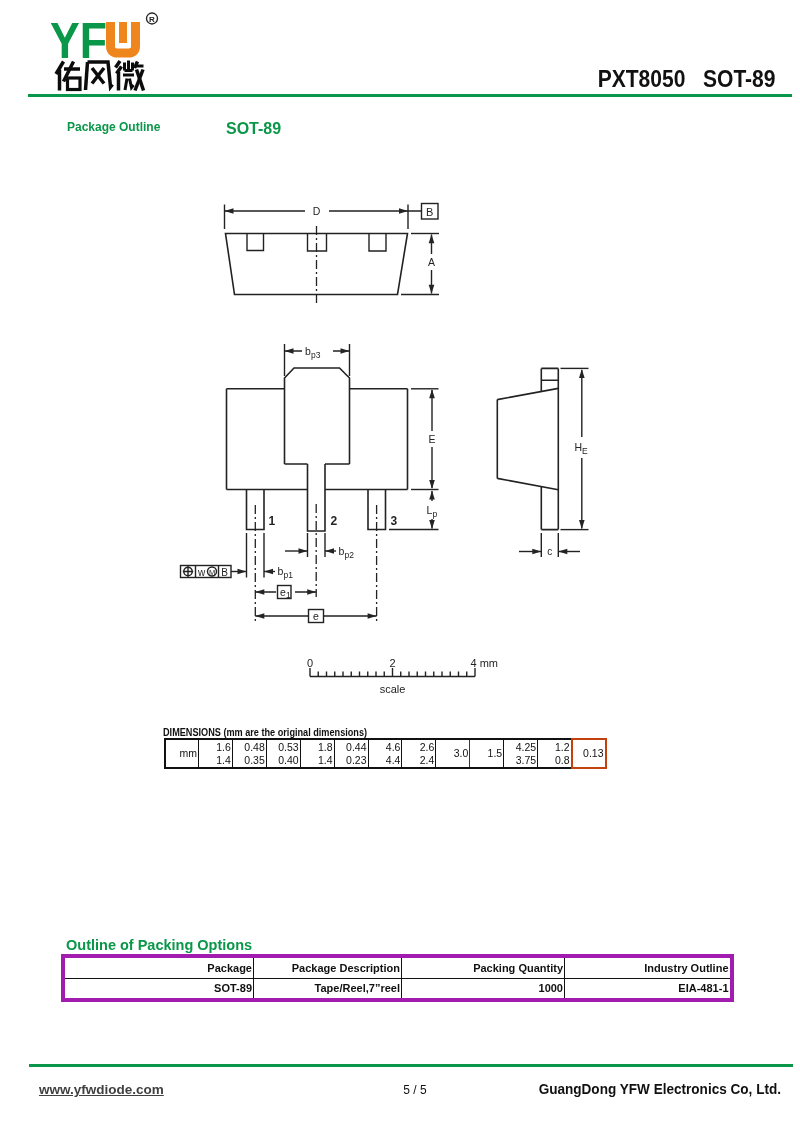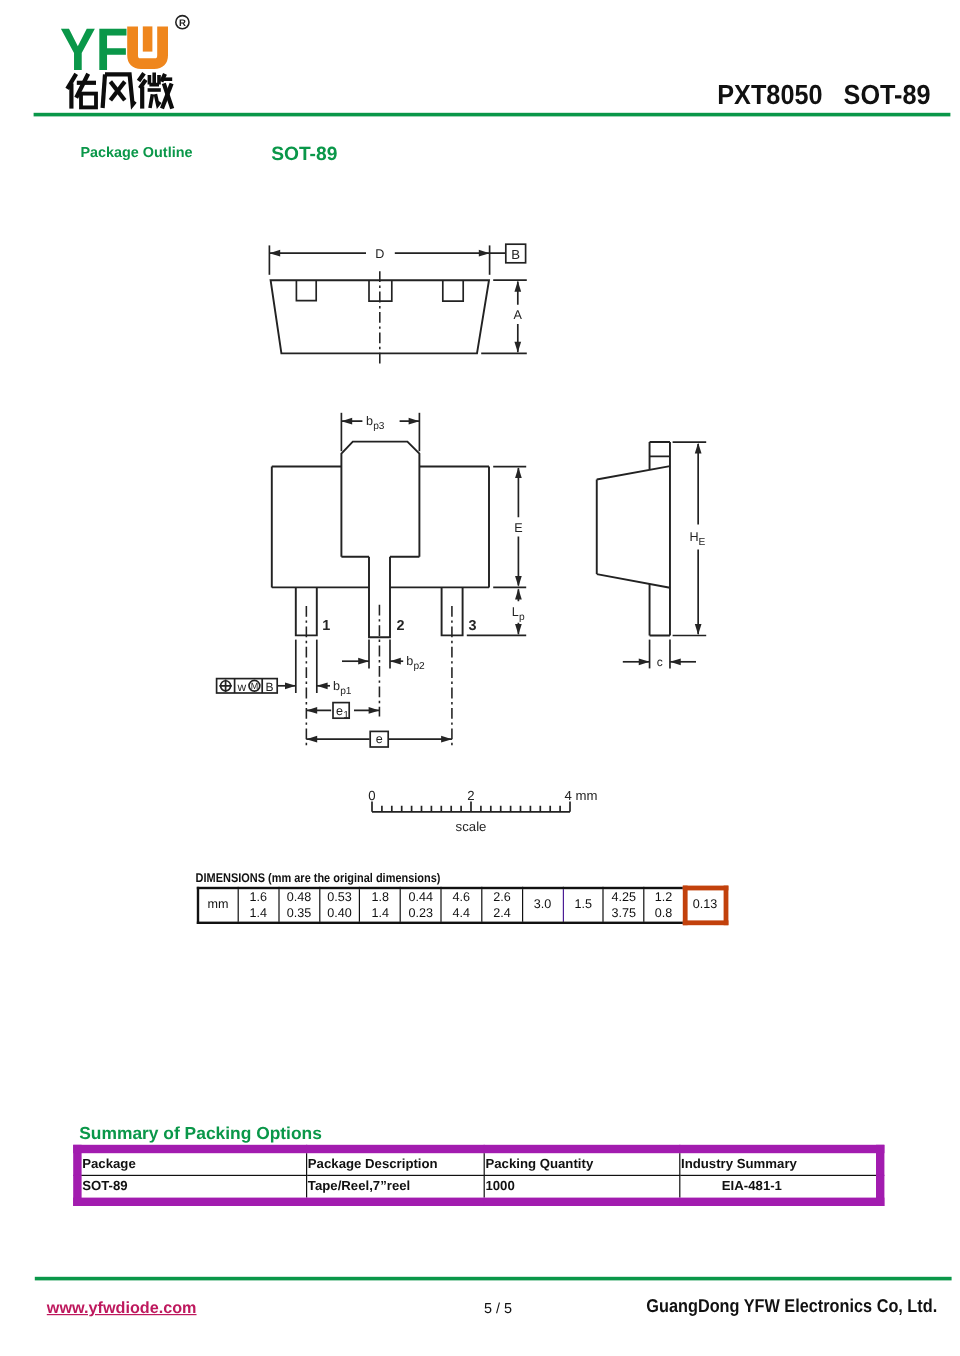--- a/index.html
+++ b/index.html
@@ -241,62 +241,62 @@
     <text x="470.5" y="666.5">4 mm</text>
     <text x="392.5" y="692.5" text-anchor="middle">scale</text>
   </g>
 </g>
 </svg>
 
 <div class="abs" style="left:163px;top:726px;font-size:10.5px;font-weight:bold;transform:scaleX(0.87);transform-origin:0 50%;white-space:nowrap;">DIMENSIONS (mm are the original dimensions)</div>
 
 <table class="abs" style="left:163.5px;top:738px;width:443px;table-layout:fixed;border:2px solid #111;font-size:10.5px;text-align:center;">
   <tbody>
-  <tr style="height:15px;line-height:12.5px;">
+  <tr style="height:15px;line-height:12.5px;text-align:right;">
     <td style="border:1px solid #111;">mm</td>
     <td style="border:1px solid #111;">1.6<br>1.4</td>
     <td style="border:1px solid #111;">0.48<br>0.35</td>
     <td style="border:1px solid #111;">0.53<br>0.40</td>
     <td style="border:1px solid #111;">1.8<br>1.4</td>
     <td style="border:1px solid #111;">0.44<br>0.23</td>
     <td style="border:1px solid #111;">4.6<br>4.4</td>
     <td style="border:1px solid #111;">2.6<br>2.4</td>
     <td style="border:1px solid #4c1d95;">3.0</td>
     <td style="border:1px solid #111;">1.5</td>
     <td style="border:1px solid #111;">4.25<br>3.75</td>
     <td style="border:1px solid #111;">1.2<br>0.8</td>
-    <td style="border:4px solid #c2410c;">0.13</td>
+    <td style="border:2px solid #c2410c;">0.13</td>
   </tr>
 </tbody>
   </table>
 
-<div class="abs green" style="left:66px;top:936.5px;font-size:14.5px;font-weight:bold;white-space:nowrap;">Summary of Packing Options</div>
-
-<table class="abs" style="left:60.5px;top:954px;width:672px;table-layout:fixed;border:7px solid #a21caf;font-size:11px;font-weight:bold;text-align:left;">
+<div class="abs green" style="left:66px;top:936.5px;font-size:14.5px;font-weight:bold;white-space:nowrap;">Outline of Packing Options</div>
+
+<table class="abs" style="left:60.5px;top:954px;width:672px;table-layout:fixed;border:4px solid #a21caf;font-size:11px;font-weight:bold;text-align:right;">
   <colgroup>
       <col style="width:191px;">
       <col style="width:148px;">
       <col style="width:163px;">
       <col style="width:167px;">
   </colgroup>
     <tbody>
       <tr style="height:22px;">
     <td style="border:1.5px solid #111;">Package</td>
     <td style="border:1.5px solid #111;">Package Description</td>
     <td style="border:1.5px solid #111;">Packing Quantity</td>
-    <td style="border:1.5px solid #111;">Industry Summary</td>
+    <td style="border:1.5px solid #111;">Industry Outline</td>
   </tr>
   <tr style="height:21.5px;">
     <td style="border:1.5px solid #111;">SOT-89</td>
     <td style="border:1.5px solid #111;">Tape/Reel,7”reel</td>
     <td style="border:1.5px solid #111;">1000</td>
     <td style="border:1.5px solid #111;padding-left:35px;">EIA-481-1</td>
   </tr>
 </tbody>
   </table>
 
 <div class="abs" style="left:29px;top:1064px;width:764px;height:2.6px;background:#0a9749;"></div>
 
-<div class="abs" style="left:39px;top:1082px;font-size:13.5px;font-weight:bold;color:#be185d;text-decoration:underline;">www.yfwdiode.com</div>
+<div class="abs" style="left:39px;top:1082px;font-size:13.5px;font-weight:bold;color:#404040;text-decoration:underline;">www.yfwdiode.com</div>
 
 <div class="abs" style="left:380px;top:1083px;width:70px;text-align:center;font-size:12px;font-weight:normal;">5 / 5</div>
 
 <div class="abs" style="left:481px;top:1079.5px;width:300px;text-align:right;font-size:15.5px;font-weight:bold;transform:scaleX(0.875);transform-origin:100% 50%;white-space:nowrap;">GuangDong YFW Electronics Co, Ltd.</div>
 
 </body></html>

